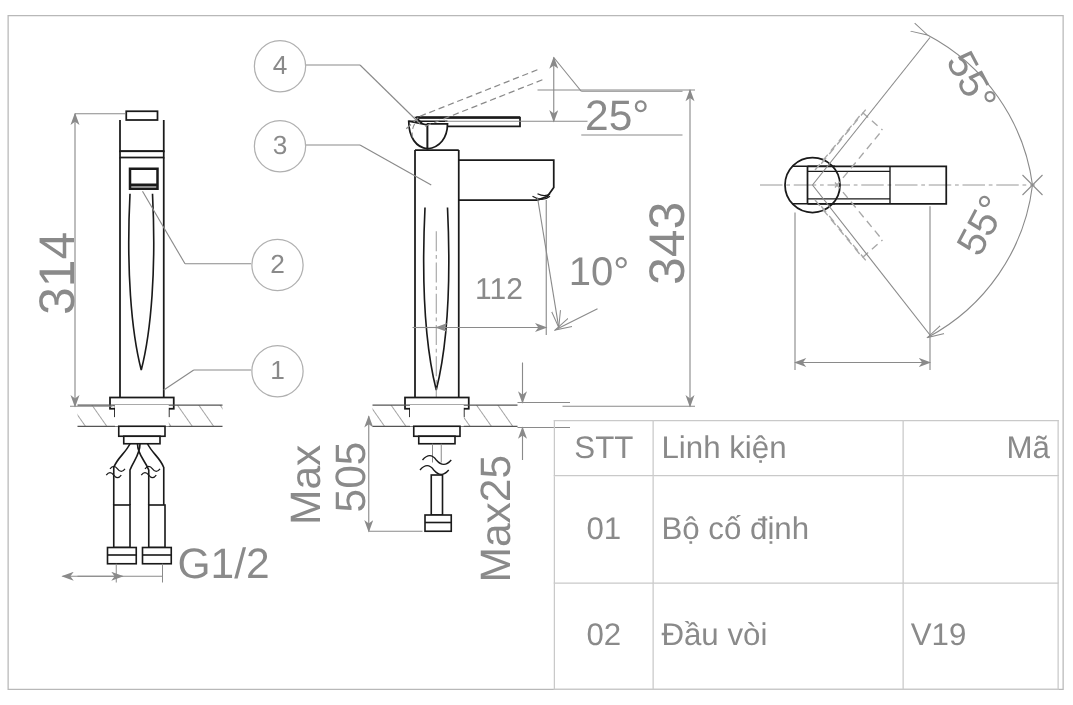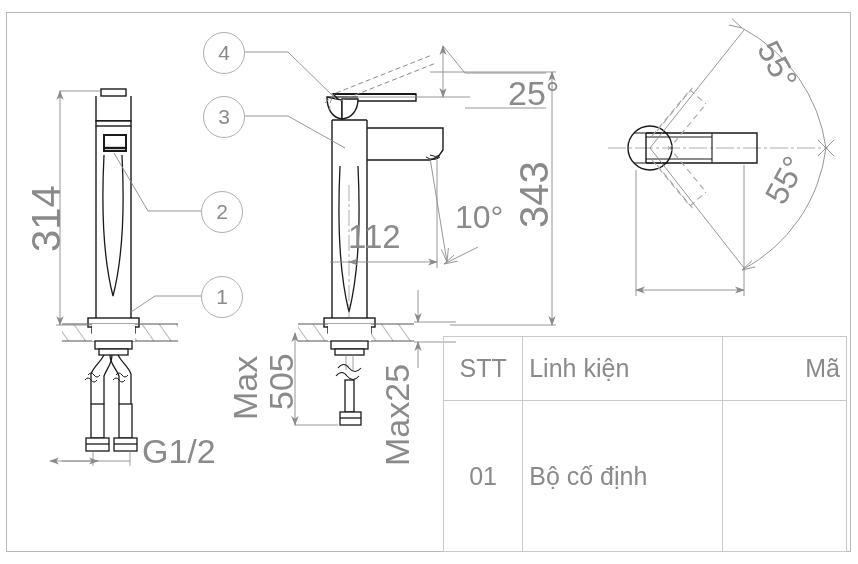--- a/index.html
+++ b/index.html
@@ -6,21 +6,21 @@
   body{width:858px;height:564px;font-family:"Liberation Sans",sans-serif;overflow:hidden;}
   #sheet{position:relative;width:858px;height:564px;background:#fff;}
   #frame{position:absolute;left:6px;top:12px;width:845px;height:540px;border:1px solid #b8b8b8;box-sizing:border-box;}
   svg.draw{position:absolute;left:0;top:0;width:858px;height:564px;overflow:visible;}
   .dimtxt{position:absolute;color:#8a8a8a;font-family:"Liberation Sans",sans-serif;white-space:nowrap;}
   .vert{transform-origin:left top;}
   .balloon{position:absolute;width:40px;height:40px;border:1px solid #b0b0b0;border-radius:50%;
            color:#8a8a8a;font-size:21px;display:flex;align-items:center;justify-content:center;background:#fff;}
   table.parts{position:absolute;left:443px;top:336px;width:404px;height:216px;border-collapse:collapse;}
   table.parts td,table.parts th{border:1px solid #c9c9c9;color:#8a8a8a;font-weight:normal;
-      font-family:"Liberation Sans",sans-serif;font-size:25px;padding:10px 6px;height:43px;}
+      font-family:"Liberation Sans",sans-serif;font-size:25px;padding:0 6px;height:43px;}
   td.c-stt,th.c-stt{width:68px;text-align:center;}
   td.c-name,th.c-name{width:200px;text-align:left;padding-left:14px;}
   td.c-code,th.c-code{width:118px;text-align:left;padding-left:18px;}
   th.c-name{text-align:left;padding-left:14px;}
   th.c-code{text-align:right;padding-left:0;}
 </style>
 </head>
 <body>
 
 <div id="sheet">
@@ -251,25 +251,25 @@
   <div class="dimtxt vert" style="left:24px;top:252px;font-size:40px;transform:rotate(-90deg);">314</div>
 
   <div class="dimtxt" style="left:142px;top:432px;font-size:34px;">G1/2</div>
 
   <div class="dimtxt vert" style="left:226px;top:420px;font-size:34px;transform:rotate(-90deg);">Max</div>
 
   <div class="dimtxt vert" style="left:262px;top:410px;font-size:34px;transform:rotate(-90deg);">505</div>
 
   <div class="dimtxt vert" style="left:378px;top:466px;font-size:34px;transform:rotate(-90deg);">Max25</div>
 
-  <div class="dimtxt" style="left:468px;top:74px;font-size:34px;margin-left:40px;">25°</div>
+  <div class="dimtxt" style="left:468px;top:74px;font-size:34px;">25°</div>
 
   <div class="dimtxt vert" style="left:512px;top:228px;font-size:40px;transform:rotate(-90deg);">343</div>
 
-  <div class="dimtxt" style="left:348px;top:218px;font-size:33px;">112</div>
+  <div class="dimtxt" style="left:380px;top:218px;font-size:24px;">112</div>
 
   <div class="dimtxt" style="left:455px;top:199px;font-size:32px;">10°</div>
 
   <div class="dimtxt" style="left:782px;top:35px;font-size:32px;transform:rotate(62deg);transform-origin:left top;">55°</div>
 
   <div class="dimtxt" style="left:758px;top:193px;font-size:32px;transform:rotate(-62deg);transform-origin:left top;">55°</div>
 
 
   <div class="balloon" style="left:203px;top:32px;">4</div>
   <div class="balloon" style="left:203px;top:96px;">3</div>
@@ -283,16 +283,21 @@
         <th class="c-name">Linh kiện</th>
         <th class="c-code">Mã</th>
       </tr>
     </thead>
     <tbody>
       <tr>
         <td class="c-stt">01</td>
         <td class="c-name">Bộ cố định</td>
         <td class="c-code"></td>
       </tr>
+      <tr>
+        <td class="c-stt">02</td>
+        <td class="c-name">Đầu vòi</td>
+        <td class="c-code">V19</td>
+      </tr>
     </tbody>
   </table>
 
 </div>
 
 </body></html>

